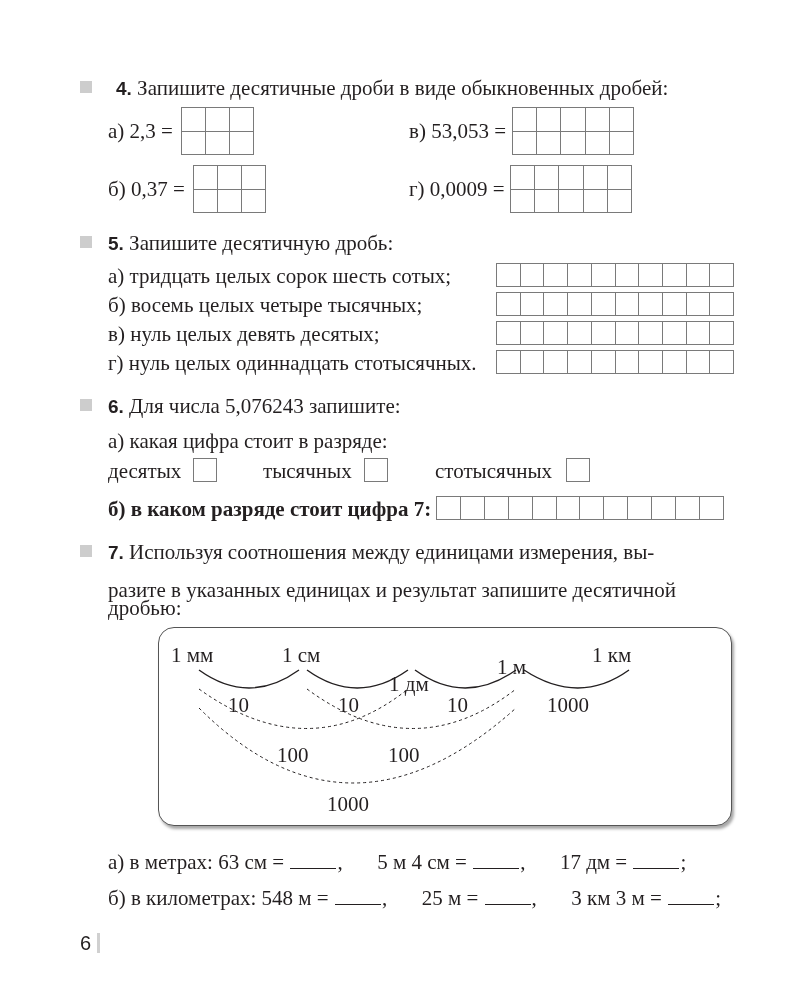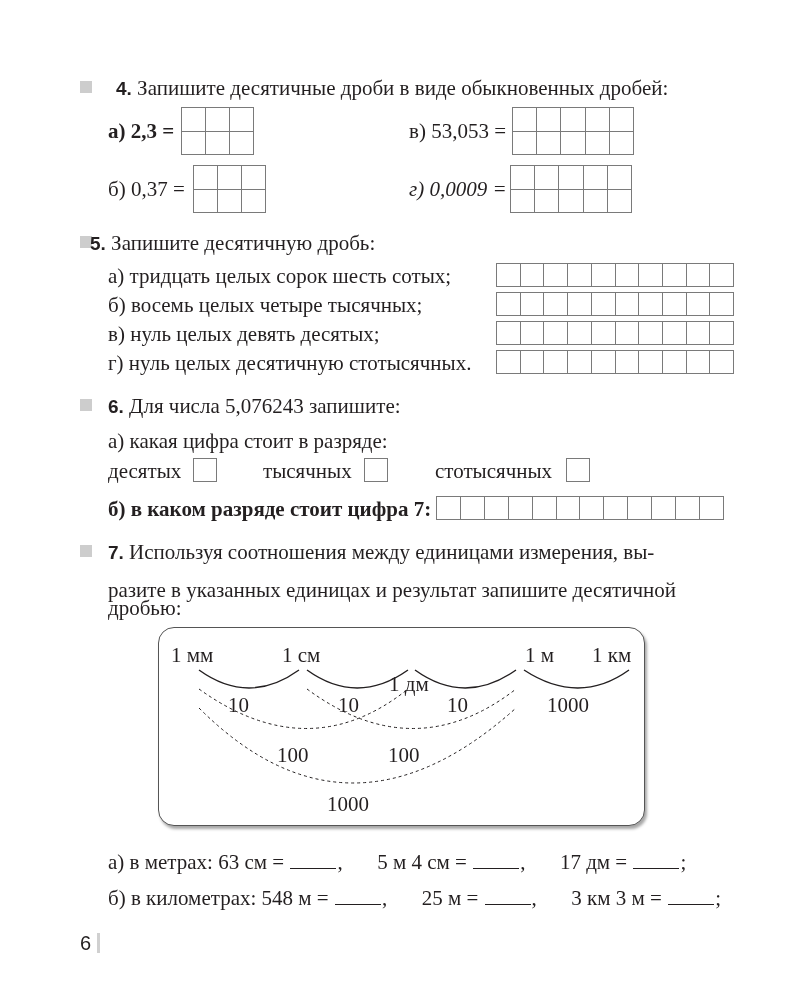--- a/index.html
+++ b/index.html
@@ -5,36 +5,36 @@
   html, body { margin:0; padding:0; }
   body { width:786px; height:1000px; background:#ffffff; position:relative; overflow:hidden;
          font-family:"Liberation Serif", "DejaVu Serif", serif; color:#231f20; }
   .abs { position:absolute; }
   .bullet { position:absolute; width:12px; height:12px; background:#cdcdcd; }
   .num { font-family:"Liberation Sans","DejaVu Sans",sans-serif; font-weight:bold; font-size:19px; }
   .t { font-size:21px; white-space:nowrap; line-height:1; }
   .grid { position:absolute; display:grid; border-top:1.5px solid #7a7a7a; border-left:1.5px solid #7a7a7a; box-sizing:border-box; }
   .grid .cell { border-right:1.5px solid #7a7a7a; border-bottom:1.5px solid #7a7a7a; box-sizing:border-box; }
   .box { position:absolute; width:24px; height:24px; border:1.5px solid #7a7a7a; box-sizing:border-box; background:#fff; }
-  .diagram { position:absolute; left:158px; top:627px; width:487px; height:199px; border:1.5px solid #555;
+  .diagram { position:absolute; left:158px; top:627px; width:574px; height:199px; border:1.5px solid #555;
              border-radius:16px; box-sizing:border-box; box-shadow:2px 3px 3px rgba(0,0,0,0.35); background:#fff; }
   .blank { display:inline-block; width:44px; border-bottom:1.3px solid #231f20; margin:0 1px; height:16px; vertical-align:baseline; }
   .pageno { font-family:"Liberation Sans","DejaVu Sans",sans-serif; font-size:20px; }
   .pagebar { position:absolute; width:3px; height:20px; background:#d0d0d0; }
 </style>
 </head>
 <body>
 
 <div class="bullet" style="left:80px;top:81px;"></div>
 <div class="abs t" style="left:116px;top:78px;">
   <span class="num">4.</span>
   <span>Запишите десятичные дроби в виде обыкновенных дробей:</span>
 </div>
 
-<div class="abs t" style="left:108px;top:121px;font-weight:bold;">а) 2,3 =</div>
+<div class="abs t" style="left:108px;top:121px;">а) 2,3 =</div>
 <div class="grid" style="left:181px;top:107px;width:73px;height:48px;grid-template-columns:repeat(3,1fr);grid-template-rows:repeat(2,1fr);">
   <div class="cell"></div>
     <div class="cell"></div>
     <div class="cell"></div>
     <div class="cell"></div>
     <div class="cell"></div>
     <div class="cell"></div>
 </div>
 
 <div class="abs t" style="left:108px;top:179px;">б) 0,37 =</div>
@@ -54,36 +54,36 @@
     <div class="cell"></div>
     <div class="cell"></div>
     <div class="cell"></div>
   <div class="cell"></div>
     <div class="cell"></div>
     <div class="cell"></div>
     <div class="cell"></div>
     <div class="cell"></div>
 </div>
 
-<div class="abs t" style="left:409px;top:179px;font-style:italic;">г) 0,0009 =</div>
+<div class="abs t" style="left:409px;top:179px;">г) 0,0009 =</div>
 <div class="grid" style="left:510px;top:165px;width:122px;height:48px;grid-template-columns:repeat(5,1fr);grid-template-rows:repeat(2,1fr);">
   <div class="cell"></div>
     <div class="cell"></div>
     <div class="cell"></div>
     <div class="cell"></div>
     <div class="cell"></div>
   <div class="cell"></div>
     <div class="cell"></div>
     <div class="cell"></div>
     <div class="cell"></div>
     <div class="cell"></div>
 </div>
 
 <div class="bullet" style="left:80px;top:236px;"></div>
-<div class="abs t" style="left:90px;top:233px;">
+<div class="abs t" style="left:108px;top:233px;">
   <span class="num">5.</span>
   <span>Запишите десятичную дробь:</span>
 </div>
 
 <div class="abs t" style="left:108px;top:266px;">а) тридцать целых сорок шесть сотых;</div>
 <div class="grid" style="left:496px;top:263px;width:238px;height:24px;grid-template-columns:repeat(10,1fr);">
   <div class="cell"></div>
     <div class="cell"></div>
     <div class="cell"></div>
     <div class="cell"></div>
@@ -116,21 +116,21 @@
     <div class="cell"></div>
     <div class="cell"></div>
     <div class="cell"></div>
     <div class="cell"></div>
     <div class="cell"></div>
     <div class="cell"></div>
     <div class="cell"></div>
     <div class="cell"></div>
 </div>
 
-<div class="abs t" style="left:108px;top:353px;">г) нуль целых десятичную стотысячных.</div>
+<div class="abs t" style="left:108px;top:353px;">г) нуль целых одиннадцать стотысячных.</div>
 <div class="grid" style="left:496px;top:350px;width:238px;height:24px;grid-template-columns:repeat(10,1fr);">
   <div class="cell"></div>
     <div class="cell"></div>
     <div class="cell"></div>
     <div class="cell"></div>
     <div class="cell"></div>
     <div class="cell"></div>
     <div class="cell"></div>
     <div class="cell"></div>
     <div class="cell"></div>
@@ -189,21 +189,21 @@
     <g fill="none" stroke="#231f20" stroke-width="1" stroke-dasharray="3,3">
       <path d="M 40 61 Q 150 140 249 61"></path>
       <path d="M 148 61 Q 255 140 357 61"></path>
       <path d="M 40 80 Q 190 230 357 80"></path>
     </g>
   </svg>
 
   <div class="abs t" style="left:12px;top:17px;">1 мм</div>
   <div class="abs t" style="left:123px;top:17px;">1 см</div>
   <div class="abs t" style="left:230px;top:17px;margin-top:29px;">1 дм</div>
-  <div class="abs t" style="left:338px;top:17px;margin-left:28px;">1 м</div>
+  <div class="abs t" style="left:338px;top:29px;">1 м</div>
   <div class="abs t" style="left:433px;top:17px;">1 км</div>
 
   <div class="abs t" style="left:69px;top:67px;">10</div>
   <div class="abs t" style="left:179px;top:67px;">10</div>
   <div class="abs t" style="left:288px;top:67px;">10</div>
   <div class="abs t" style="left:388px;top:67px;">1000</div>
 
   <div class="abs t" style="left:118px;top:117px;">100</div>
   <div class="abs t" style="left:229px;top:117px;">100</div>
 

